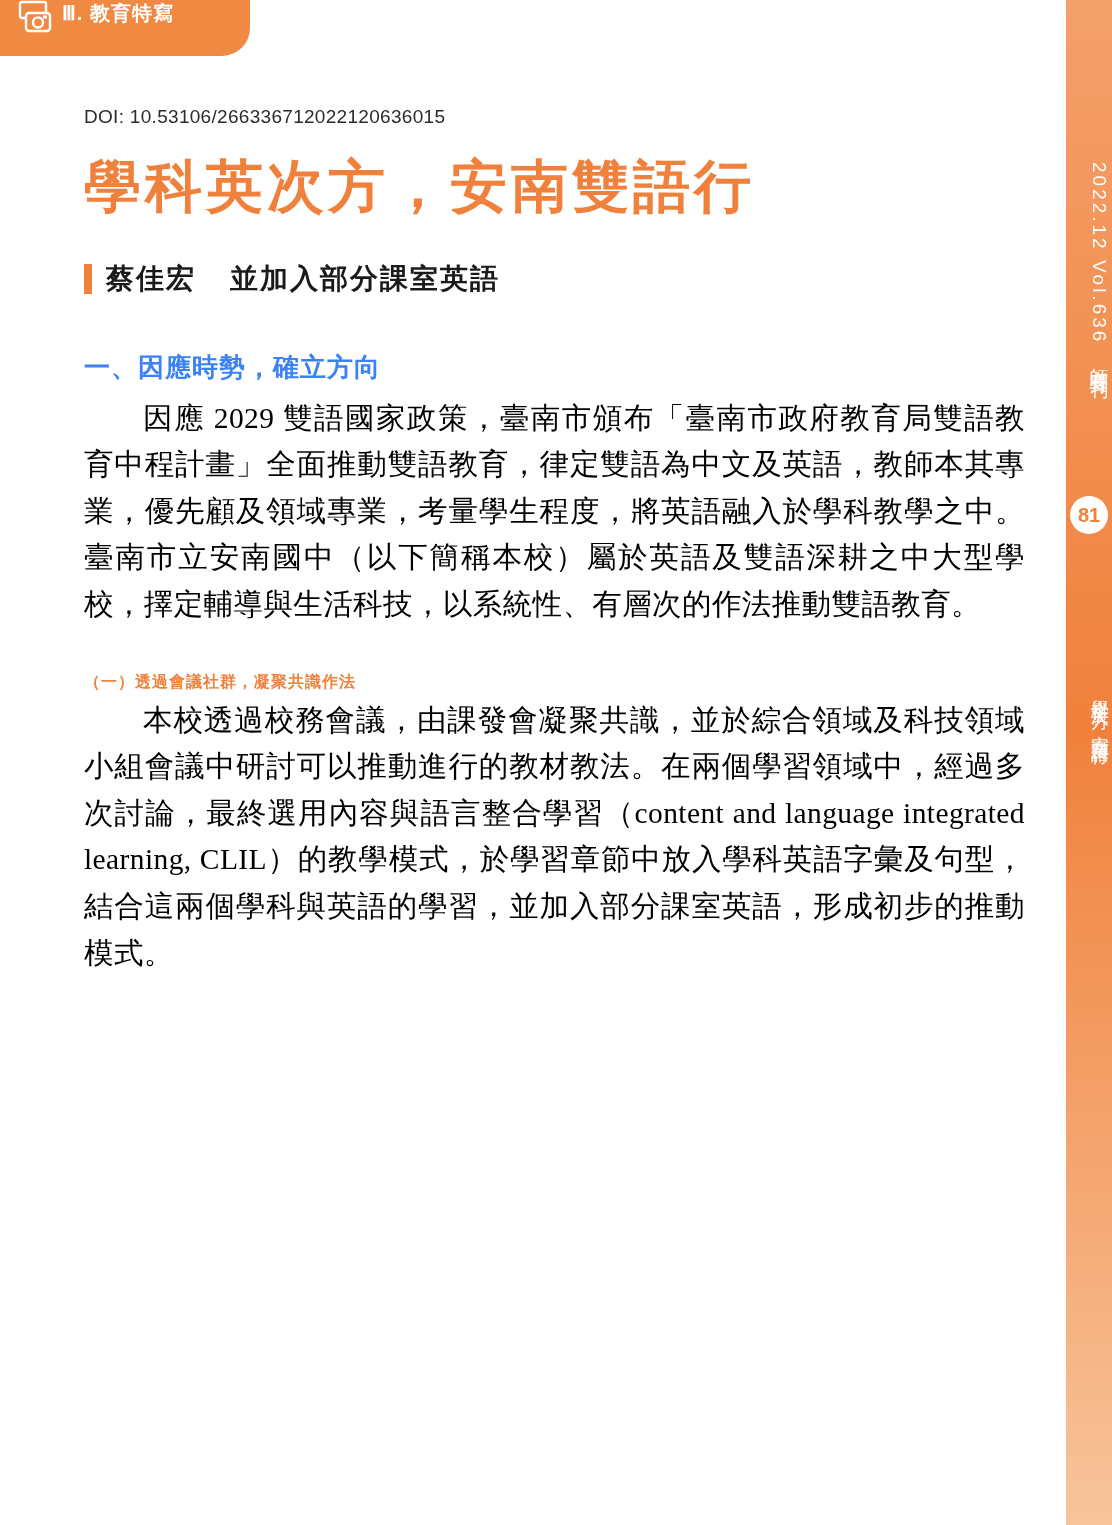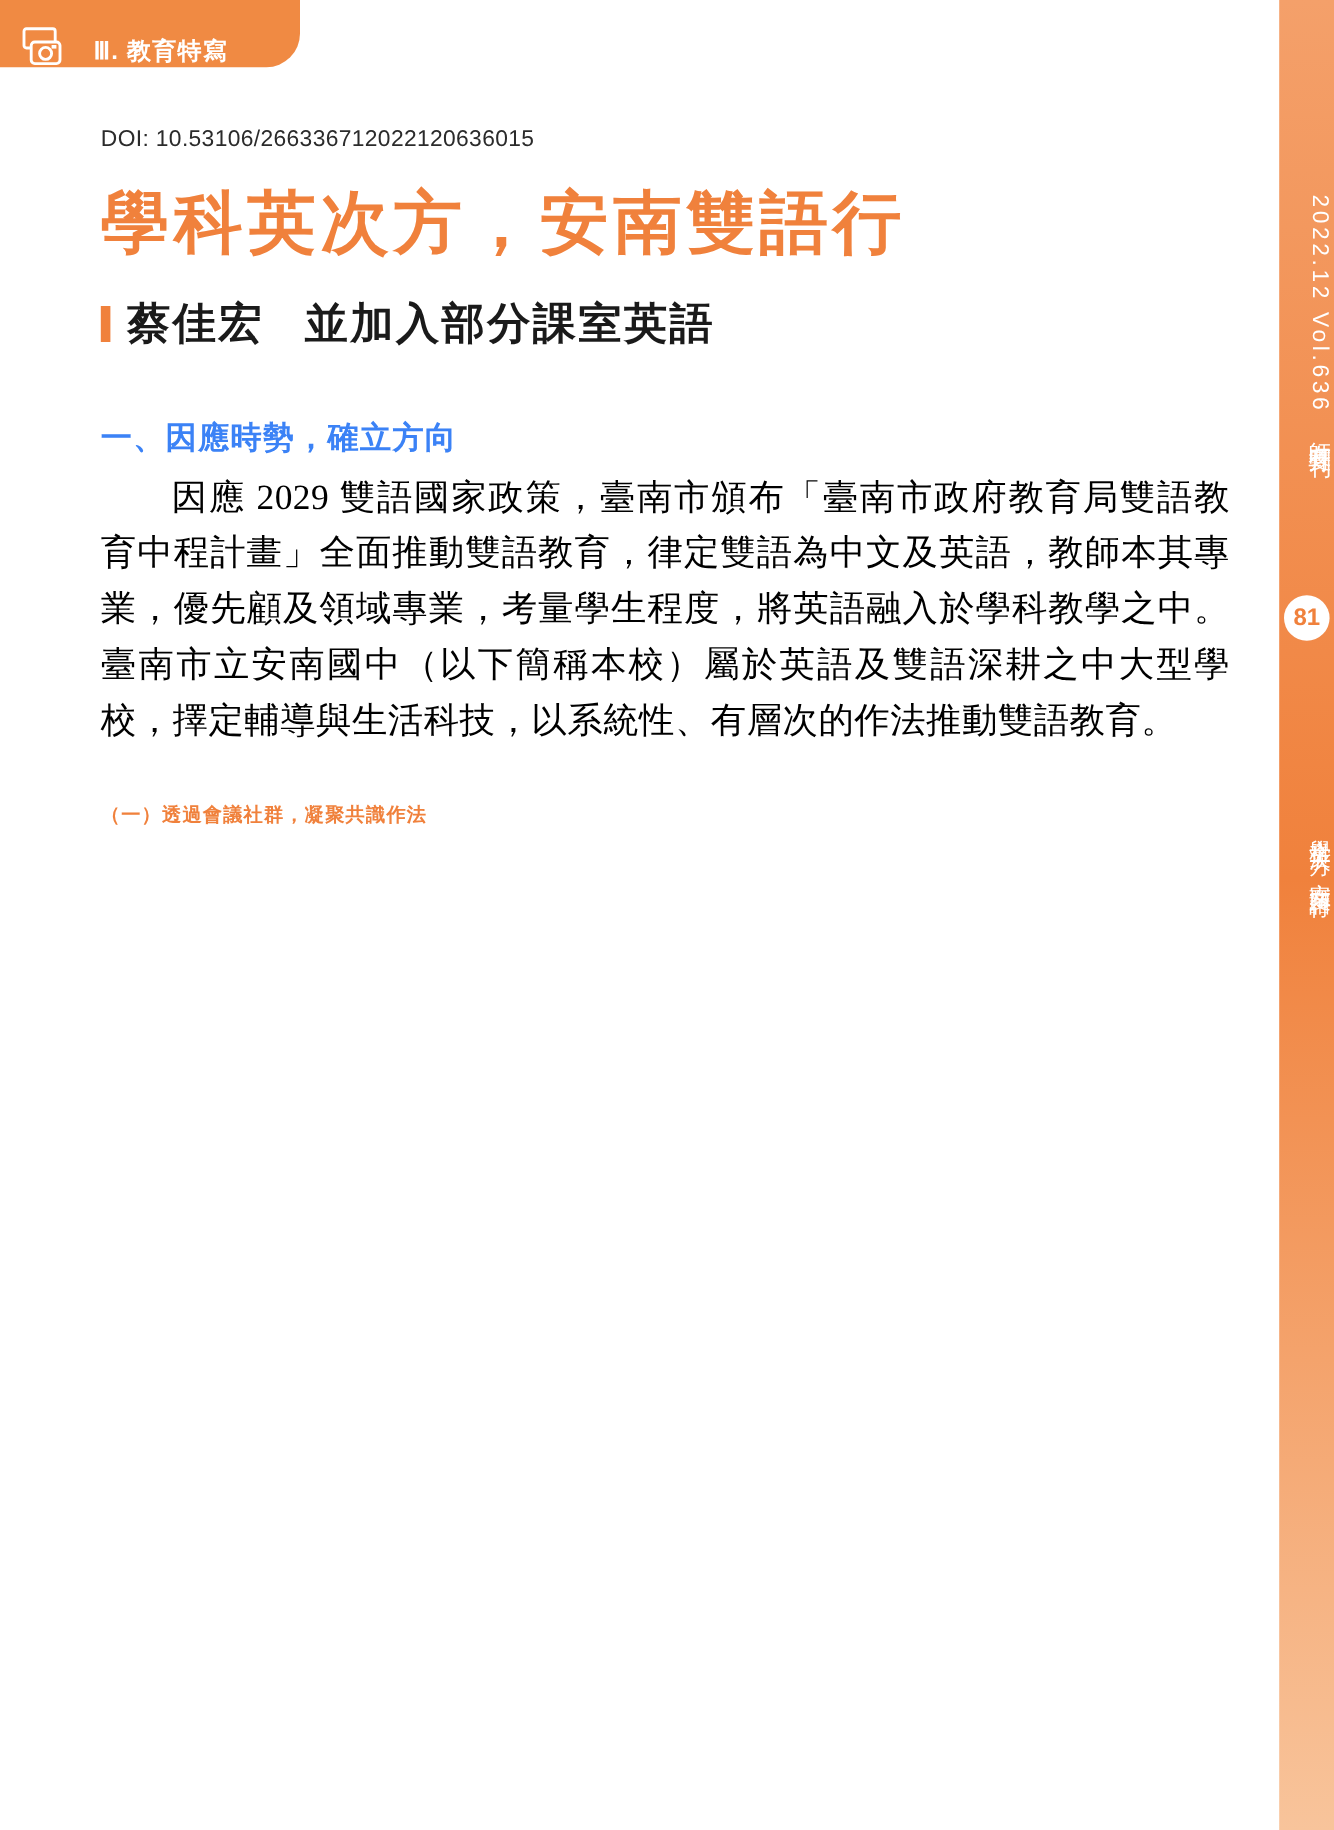--- a/index.html
+++ b/index.html
@@ -18,24 +18,23 @@
   
   .corner-wedge {
     position: absolute;
     top: 0;
     left: 0;
     width: 250px;
     height: 56px;
     background: #f08a43;
     border-bottom-right-radius: 28px;
     display: flex;
-    align-items: flex-end;
+    align-items: flex-start;
     box-sizing: border-box;
     padding-left: 18px;
-    gap: 16px;
   }
   .corner-wedge .cam-icon {
     width: 34px;
     height: 34px;
     position: relative;
     flex: 0 0 auto;
     margin-right: 10px;
   }
   .section-label {
     color: #ffffff;
@@ -120,25 +119,25 @@
   .title {
     margin-top: 26px;
     color: #f0813c;
     font-family: "Liberation Sans", sans-serif;
     font-size: 57px;
     font-weight: bold;
     letter-spacing: 4px;
     line-height: 1.15;
   }
   .byline {
-    margin-top: 26px;
+    margin-top: 40px;
     display: flex;
     align-items: center;
     font-family: Liberation Sans, sans-serif;
-    font-size: 36px;
+    font-size: 28px;
     font-weight: bold;
     color: #1a1a1a;
     letter-spacing: 2px;
   }
   .byline .bar {
     display: inline-block;
     width: 8px;
     height: 30px;
     background: #f0813c;
     margin-right: 14px;
@@ -204,13 +203,14 @@
     <span class="bar"></span>
     <span class="author">蔡佳宏</span>
     <span class="affil">並加入部分課室英語</span>
   </div>
 
   <h2 class="head1">一、因應時勢，確立方向</h2>
   <p class="body">因應 2029 雙語國家政策，臺南市頒布「臺南市政府教育局雙語教育中程計畫」全面推動雙語教育，律定雙語為中文及英語，教師本其專業，優先顧及領域專業，考量學生程度，將英語融入於學科教學之中。臺南市立安南國中（以下簡稱本校）屬於英語及雙語深耕之中大型學校，擇定輔導與生活科技，以系統性、有層次的作法推動雙語教育。</p>
 
 
   <h3 class="head2">（一）透過會議社群，凝聚共識作法</h3>
+  <p class="body tight">本校透過校務會議，由課發會凝聚共識，並於綜合領域及科技領域小組會議中研討可以推動進行的教材教法。在兩個學習領域中，經過多次討論，最終選用內容與語言整合學習（content and language integrated learning, CLIL）的教學模式，於學習章節中放入學科英語字彙及句型，結合這兩個學科與英語的學習，並加入部分課室英語，形成初步的推動模式。</p>
 </div>
 
 </body></html>

